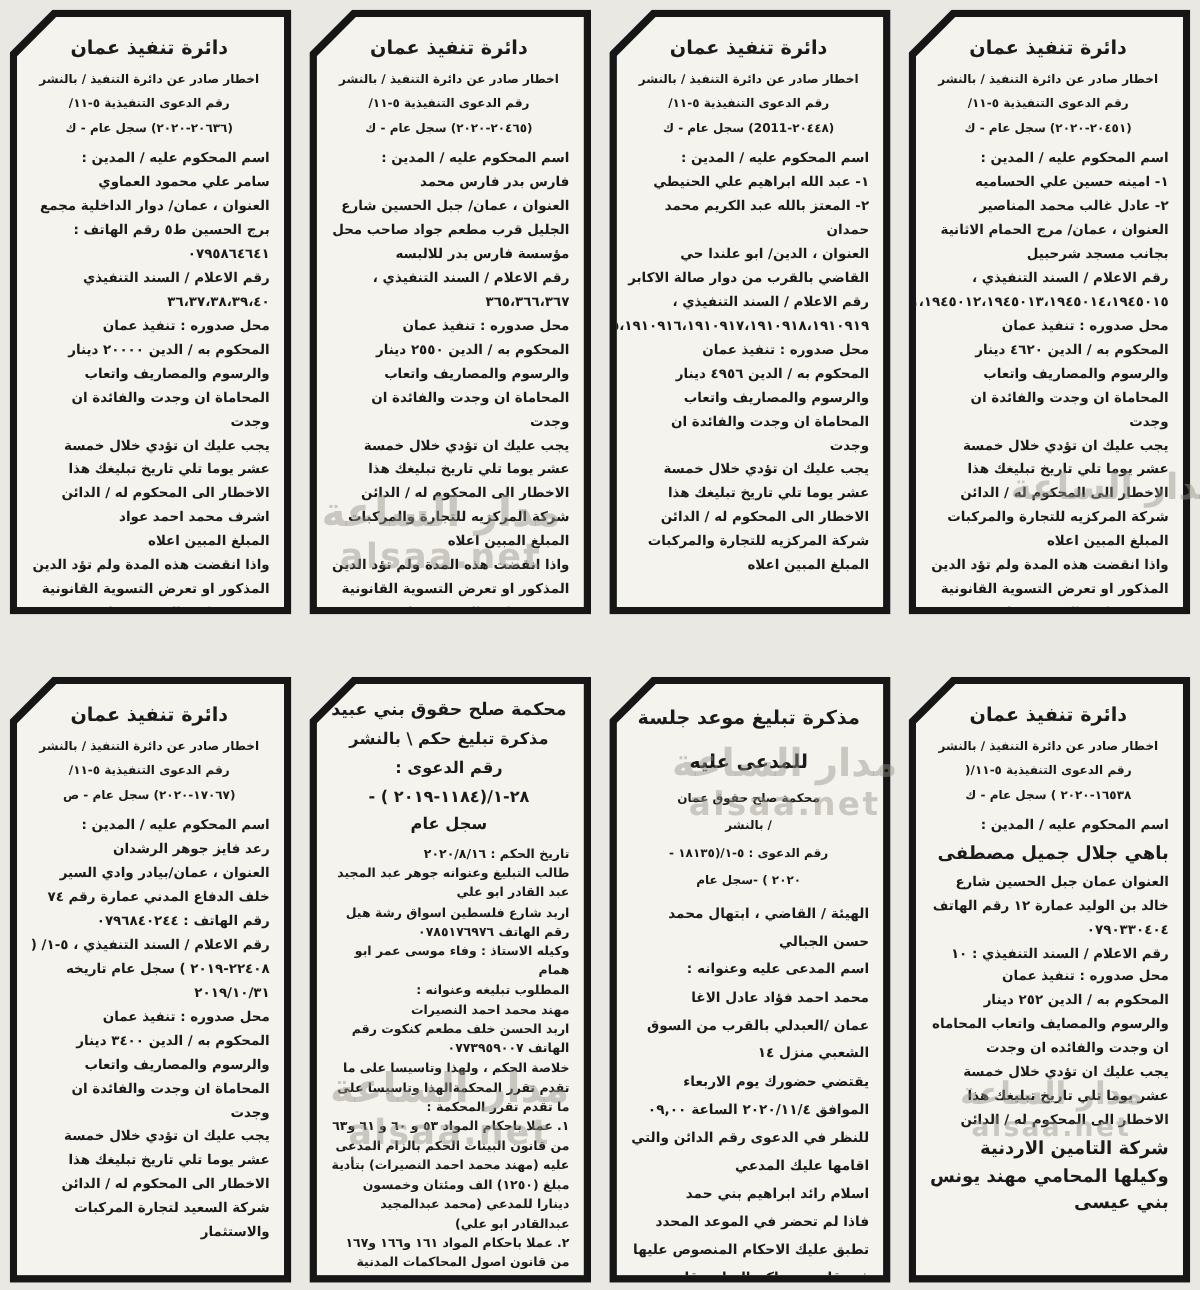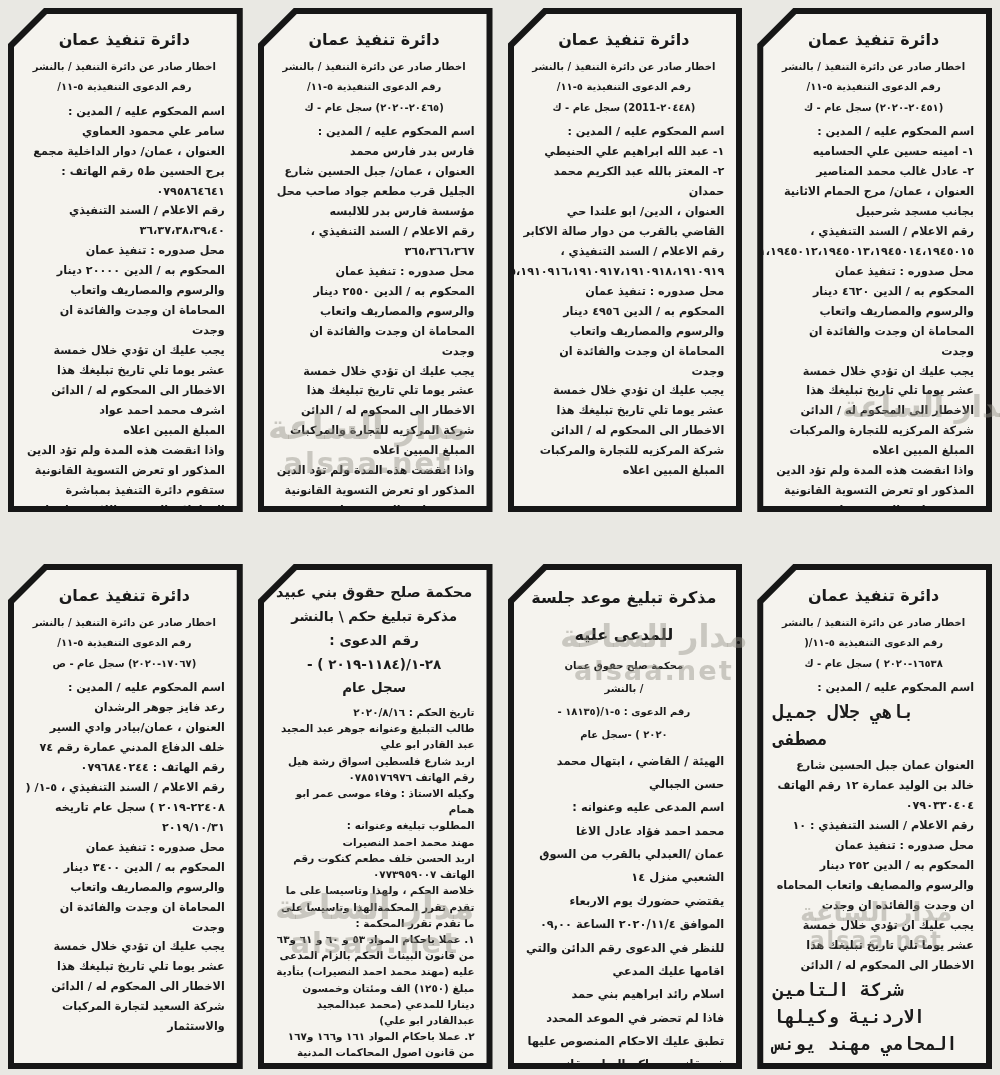--- a/index.html
+++ b/index.html
@@ -41,23 +41,22 @@
   }
   .n-header{text-align:center;font-weight:bold;}
   .h-line{font-size:10px;line-height:2.05;}
   .h-line:first-child{font-size:16px;letter-spacing:.5px;}
   .n-body{margin-top:4px;}
   .b-line{
     margin:0;font-size:11.2px;font-weight:bold;
     line-height:1.78;text-align:right;
   }
   .b-line.em{
-    font-size:18px;text-align:left;line-height:1.5;
+    font-size:15px;text-align:right;line-height:1.5;
     padding:2px 0;
-    font-family:Liberation Mono, monospace;
   }
   
   .dense .h-line{font-size:13.5px;line-height:1.75;}
   .dense .h-line:first-child{font-size:14.5px;}
   .dense .b-line{font-size:10.4px;line-height:1.56;}
   
   .sparse .h-line{line-height:2.3;}
   .sparse .b-line{font-size:11.4px;line-height:2.05;}
   .watermark{
     position:absolute;
@@ -141,20 +140,21 @@
             <p class="b-line">واذا انقضت هذه المدة ولم تؤد الدين المذكور او تعرض التسوية القانونية ستقوم دائرة التنفيذ بمباشرة المعاملات التنفيذية اللازمة قانونا بحقك</p>
           </div>
         </div>
       </section>
       <section class="notice">
         <div class="notice-inner">
           <div class="n-header">
             <div class="h-line">دائرة تنفيذ عمان</div>
             <div class="h-line">اخطار صادر عن دائرة التنفيذ / بالنشر</div>
             <div class="h-line">رقم الدعوى التنفيذية ٥-١١/</div>
+            <div class="h-line">(٢٠٦٣٦-٢٠٢٠) سجل عام - ك</div>
           </div>
           <div class="n-body">
             <p class="b-line">اسم المحكوم عليه / المدين :</p>
             <p class="b-line">سامر علي محمود العماوي</p>
             <p class="b-line">العنوان ، عمان/ دوار الداخلية مجمع برج الحسين ط٥ رقم الهاتف : ٠٧٩٥٨٦٤٦٤١</p>
             <p class="b-line">رقم الاعلام / السند التنفيذي ٣٦،٣٧،٣٨،٣٩،٤٠</p>
             <p class="b-line">محل صدوره : تنفيذ عمان</p>
             <p class="b-line">المحكوم به / الدين ٢٠٠٠٠ دينار والرسوم والمصاريف واتعاب المحاماة ان وجدت والفائدة ان وجدت</p>
             <p class="b-line">يجب عليك ان تؤدي خلال خمسة عشر يوما تلي تاريخ تبليغك هذا الاخطار الى المحكوم له / الدائن</p>
             <p class="b-line">اشرف محمد احمد عواد</p>

